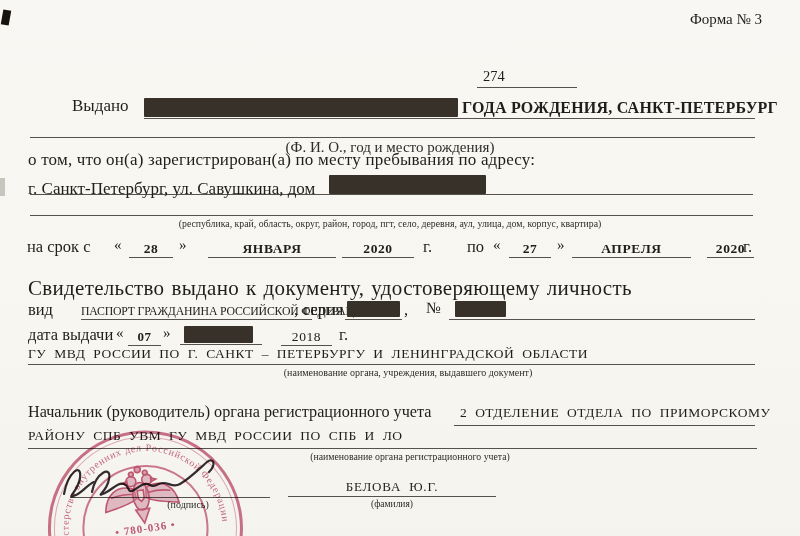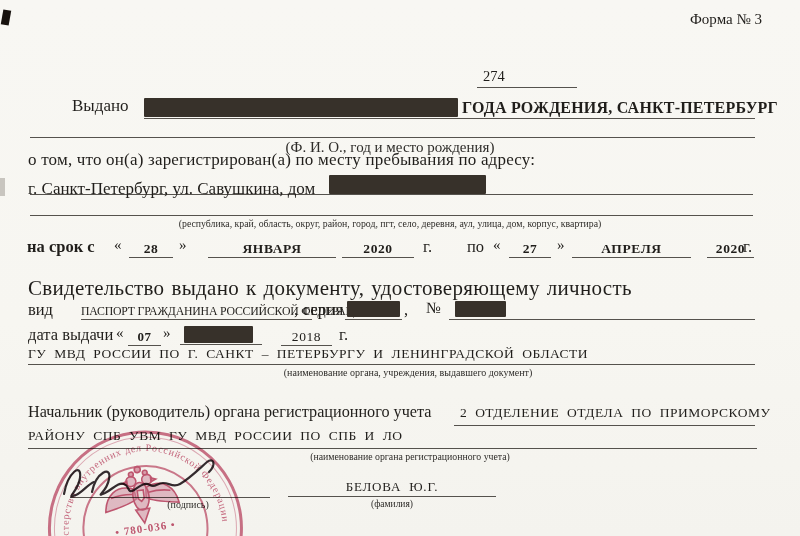--- a/index.html
+++ b/index.html
@@ -53,21 +53,21 @@
   <div class="abs uline" style="left:30px;top:118px;width:725px;height:19px;"></div>
   <div class="abs cap" style="left:190px;top:139px;width:400px;font-size:15px;">(Ф. И. О., год и место рождения)</div>
 
   <div class="abs" style="left:28px;top:150px;font-size:17px;letter-spacing:.2px;">о том, что он(а) зарегистрирован(а) по месту пребывания по адресу:</div>
   <div class="abs uline" style="left:30px;top:175px;width:723px;height:19px;"></div>
   <div class="abs" style="left:28px;top:173px;font-size:17px;margin-top:6px;">г. Санкт-Петербург, ул. Савушкина, дом</div>
   <div class="redact" style="left:329px;top:175px;width:157px;height:19px;"></div>
   <div class="abs uline" style="left:30px;top:196px;width:723px;height:19px;"></div>
   <div class="abs cap" style="left:90px;top:218px;width:600px;font-size:9.8px;">(республика, край, область, округ, район, город, пгт, село, деревня, аул, улица, дом, корпус, квартира)</div>
 
-  <div class="abs" style="left:27px;top:237px;font-size:16.5px;font-weight:bold;">на срок с</div>
+  <div class="abs" style="left:27px;top:237px;font-size:16.5px;">на срок с</div>
   <div class="abs quote" style="left:114px;top:237px;">«</div>
   <div class="abs val" style="left:129px;top:238px;width:44px;">28</div>
   <div class="abs quote" style="left:179px;top:237px;">»</div>
   <div class="abs val" style="left:208px;top:238px;width:128px;">ЯНВАРЯ</div>
   <div class="abs val" style="left:342px;top:238px;width:72px;">2020</div>
   <div class="abs" style="left:423px;top:237px;font-size:16.5px;">г.</div>
   <div class="abs" style="left:467px;top:237px;font-size:16.5px;">по</div>
   <div class="abs quote" style="left:493px;top:237px;">«</div>
   <div class="abs val" style="left:509px;top:238px;width:42px;">27</div>
   <div class="abs quote" style="left:557px;top:237px;">»</div>

